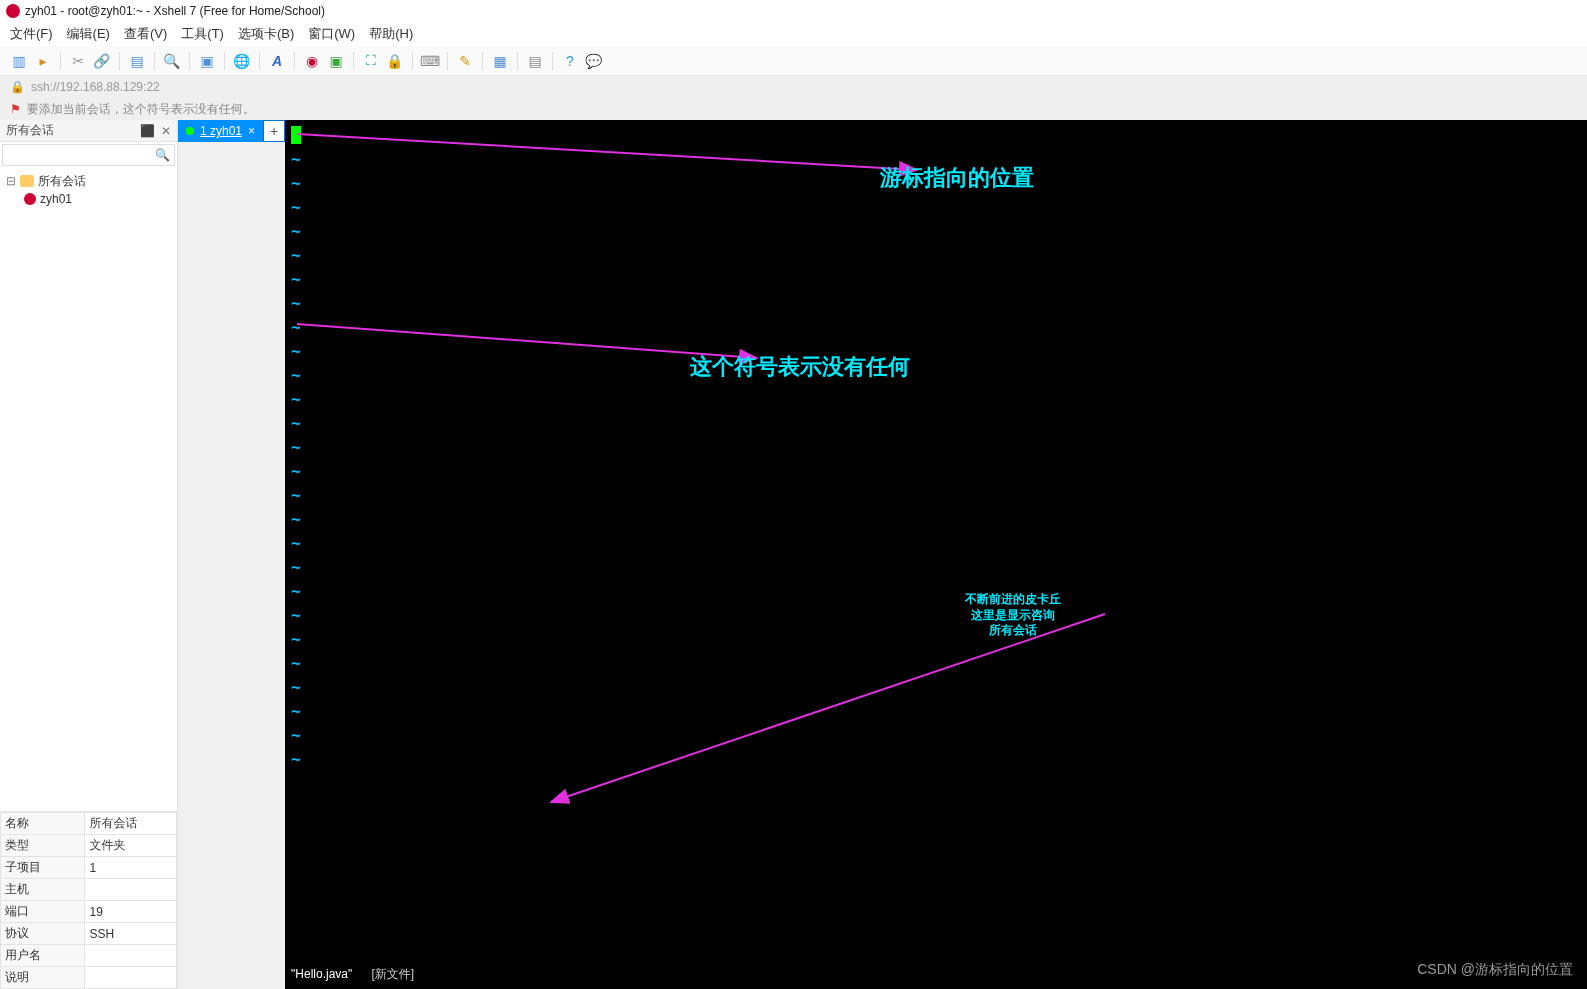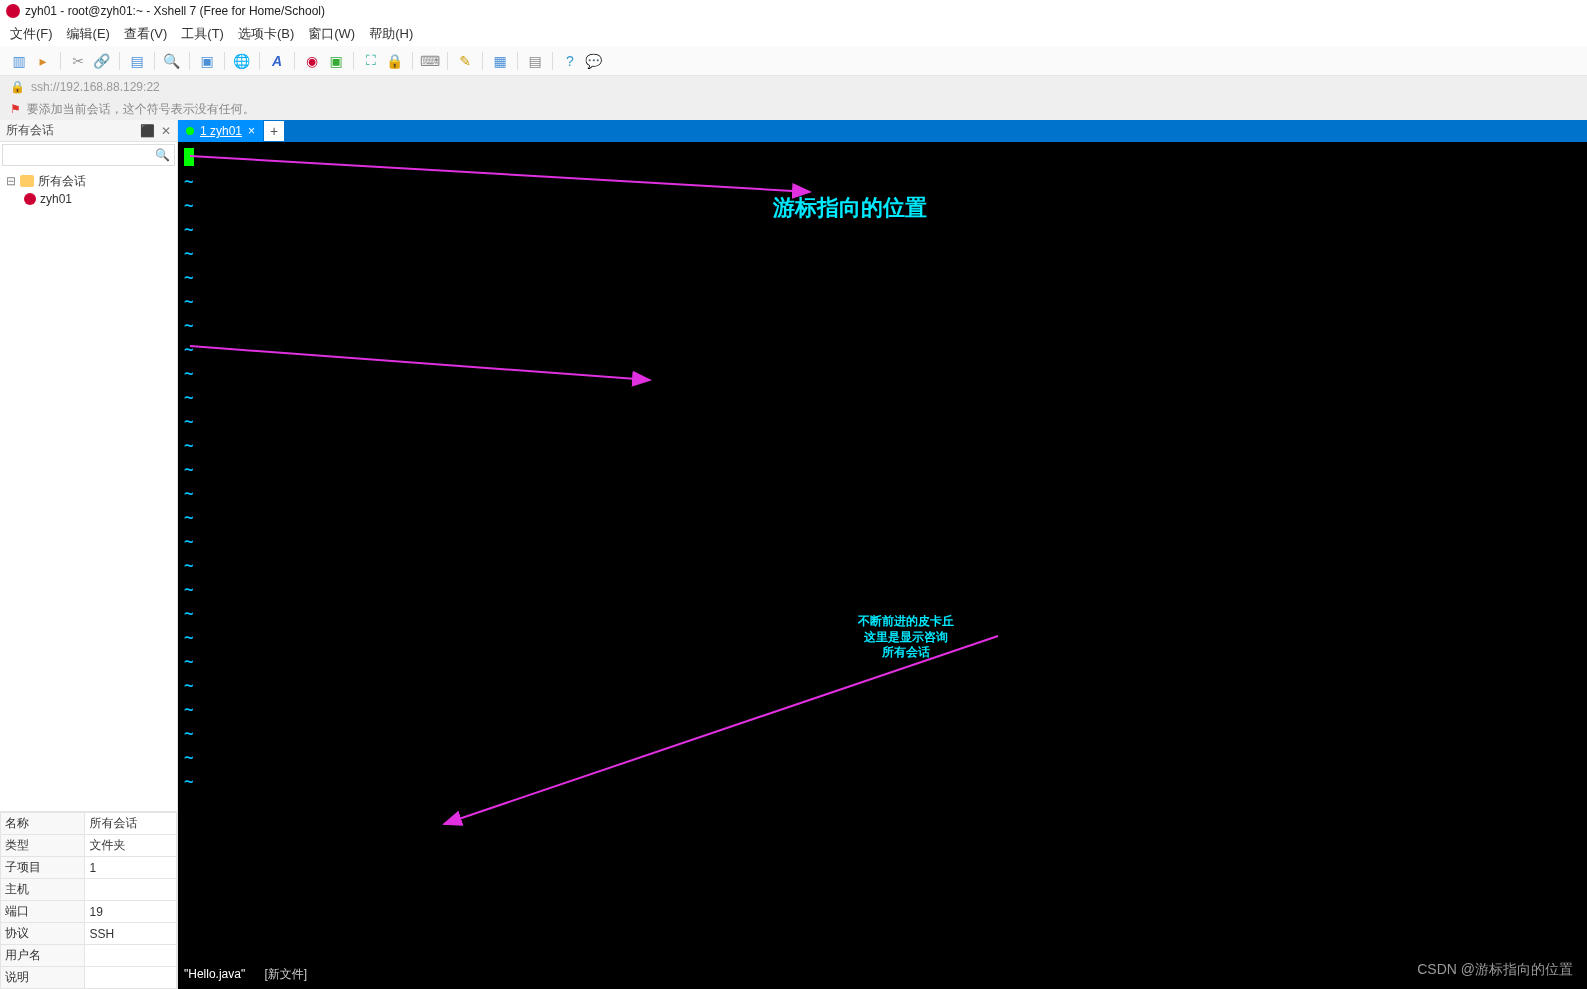--- a/index.html
+++ b/index.html
@@ -21,21 +21,21 @@
 .search-box{height:22px;border:1px solid #ddd;margin:2px;background:#fff;display:flex;align-items:center;padding:0 4px;color:#bbb;justify-content:flex-end}
 .tree{flex:1;padding:4px 6px;font-size:12px;color:#333}
 .tree-row{display:flex;align-items:center;gap:4px;height:18px}
 .tree-row.child{padding-left:18px}
 .folder-icon{width:14px;height:12px;background:#fc6;border-radius:2px;display:inline-block}
 .sess-icon{width:12px;height:12px;background:#c03;border-radius:50%;display:inline-block}
 .props{border-top:1px solid #e4e4e4;font-size:12px}
 .props table{width:100%;border-collapse:collapse}
 .props td{border:1px solid #e4e4e4;padding:2px 4px;color:#333;font-size:12px}
 .props td:first-child{background:#f8f8f8;width:48%}
-.main{flex:1;display:flex;flex-direction:column}
+.main{flex:1;display:flex;flex-direction:row}
 .tabstrip{height:22px;background:#0074cc;display:flex;align-items:flex-end}
 .tab{height:22px;background:#0090ff;color:#fff;display:flex;align-items:center;padding:0 8px;gap:6px;font-size:12px}
 .tab .dot{width:8px;height:8px;background:#0f0;border-radius:50%}
 .tab .close{font-size:12px;cursor:pointer}
 .tab-add{width:20px;height:20px;background:#fff;display:flex;align-items:center;justify-content:center;margin:1px;font-size:14px;color:#555;cursor:pointer}
 .terminal{flex:1;background:#000;position:relative;font-family:Consolas,monospace;font-size:16px;color:#fff;overflow:hidden}
 .cursor{position:absolute;left:6px;top:6px;width:10px;height:18px;background:#0f0}
 .tilde{position:absolute;left:6px;color:#00bfff;font-family:Consolas,monospace;font-size:16px;font-weight:bold}
 .status-line{position:absolute;left:6px;bottom:6px;color:#fff;font-family:Consolas,monospace;font-size:16px}
 .status-line .q{color:#fff}
@@ -189,30 +189,31 @@
       </div>
 
       <svg class="arrow" style="left:12px;top:10px" width="640" height="60">
         <defs>
             <marker id="ah1" markerWidth="10" markerHeight="8" refX="9" refY="4" orient="auto">
               <polygon points="0 0,10 4,0 8" fill="#e030e0"></polygon>
             </marker>
           </defs>
         <line x1="0" y1="4" x2="620" y2="40" stroke="#e030e0" stroke-width="2" marker-end="url(#ah1)"></line>
       </svg>
-      <div class="annot" style="left:595px;top:52px">游标指向的位置</div>
+      <div class="annot" style="left:595px;top:44px">游标指向的位置</div>
 
       <svg class="arrow" style="left:12px;top:200px" width="480" height="50">
         <defs>
             <marker id="ah2" markerWidth="10" markerHeight="8" refX="9" refY="4" orient="auto">
               <polygon points="0 0,10 4,0 8" fill="#e030e0"></polygon>
             </marker>
           </defs>
         <line x1="0" y1="4" x2="460" y2="38" stroke="#e030e0" stroke-width="2" marker-end="url(#ah2)"></line>
       </svg>
+      <div class="annot" style="left:405px;top:233px">这个符号表示没有任何</div>
 
       <svg class="arrow" style="left:260px;top:490px" width="570" height="200">
         <defs>
             <marker id="ah3" markerWidth="10" markerHeight="8" refX="9" refY="4" orient="auto">
               <polygon points="0 0,10 4,0 8" fill="#e030e0"></polygon>
             </marker>
           </defs>
         <line x1="560" y1="4" x2="6" y2="192" stroke="#e030e0" stroke-width="2" marker-end="url(#ah3)"></line>
       </svg>
       <div class="annot" style="left:680px;top:472px;text-align:center">

